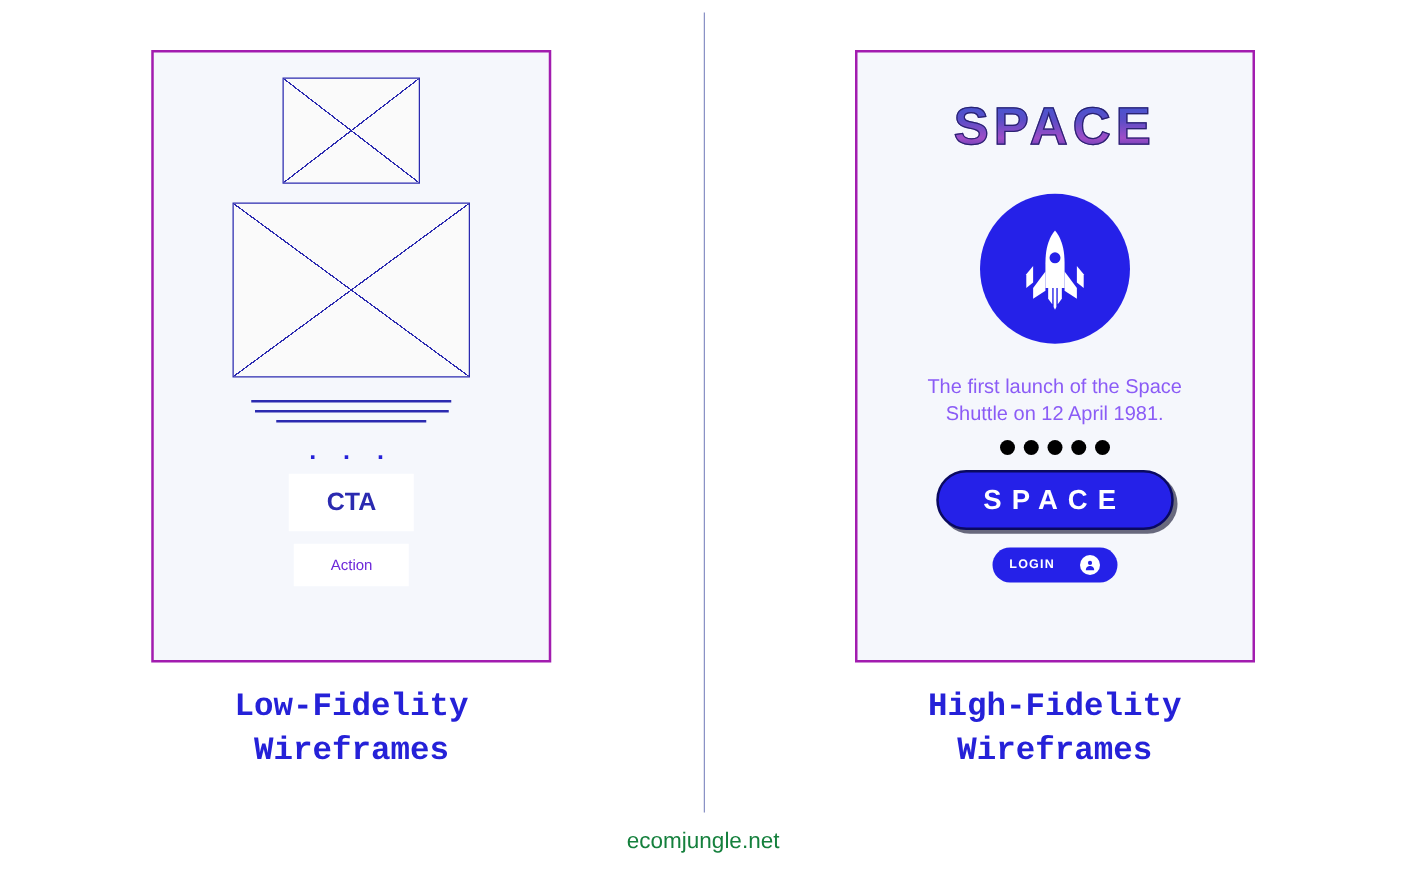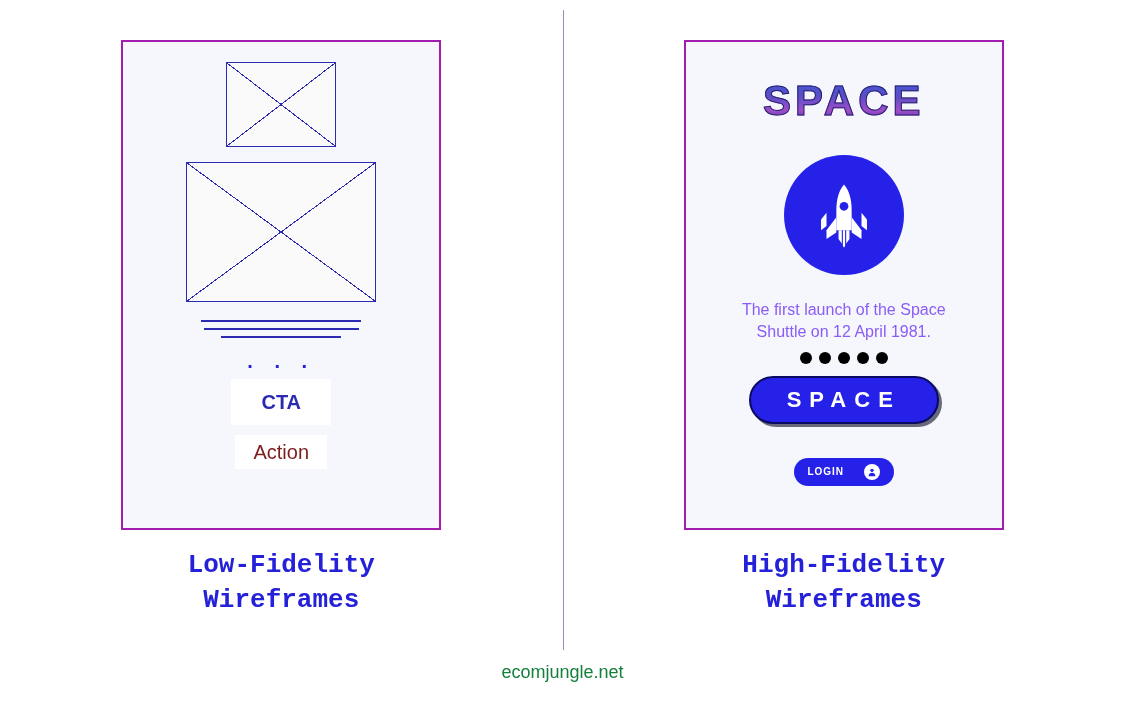--- a/index.html
+++ b/index.html
@@ -136,22 +136,22 @@
       font-size: 20px;
       margin-bottom: 10px;
     }
     .action-box {
       width: 92px;
       height: 34px;
       background: #ffffff;
       display: flex;
       align-items: center;
       justify-content: center;
-      color: #7f1d1d;
-      font-size: 20px;
+      color: #6d28d9;
+      font-size: 12px;
     }
 
     
     .hifi-frame {
       justify-content: flex-start;
       padding-top: 35px;
     }
     .space-logo {
       font-family: Impact, 'Arial Black', sans-serif;
       font-size: 42px;
@@ -220,21 +220,20 @@
       border-radius: 999px;
       background: #2521e8;
       color: #ffffff;
       display: flex;
       align-items: center;
       justify-content: center;
       gap: 20px;
       font-size: 10px;
       font-weight: bold;
       letter-spacing: 1px;
-      margin-top: 20px;
     }
     .login-btn .avatar {
       width: 16px;
       height: 16px;
       border-radius: 50%;
       background: #ffffff;
       display: flex;
       align-items: center;
       justify-content: center;
     }

